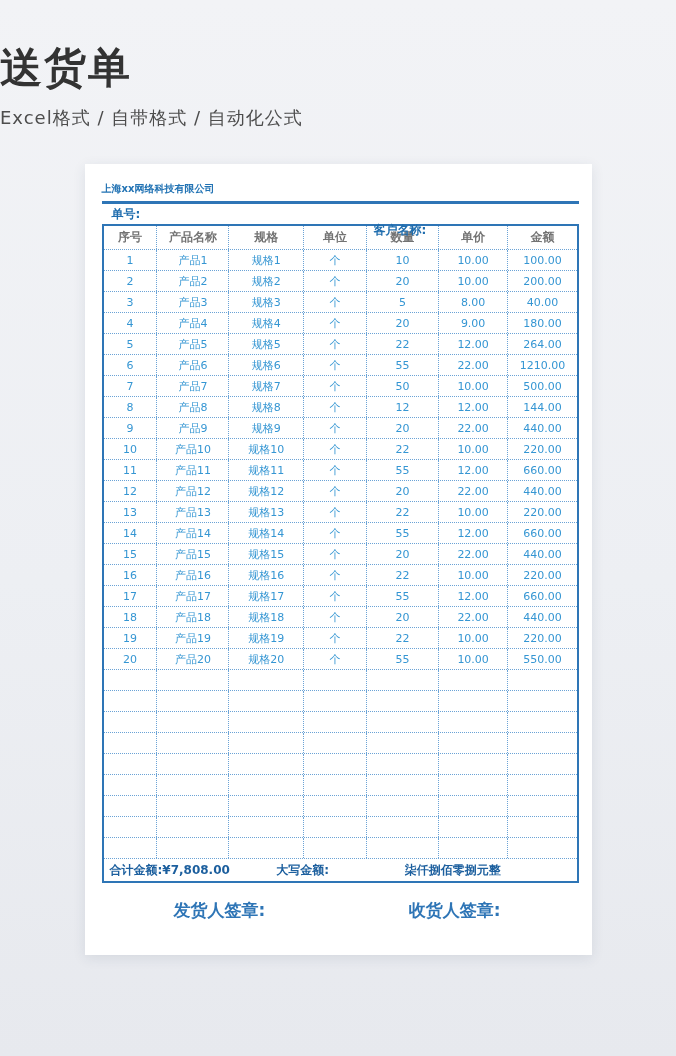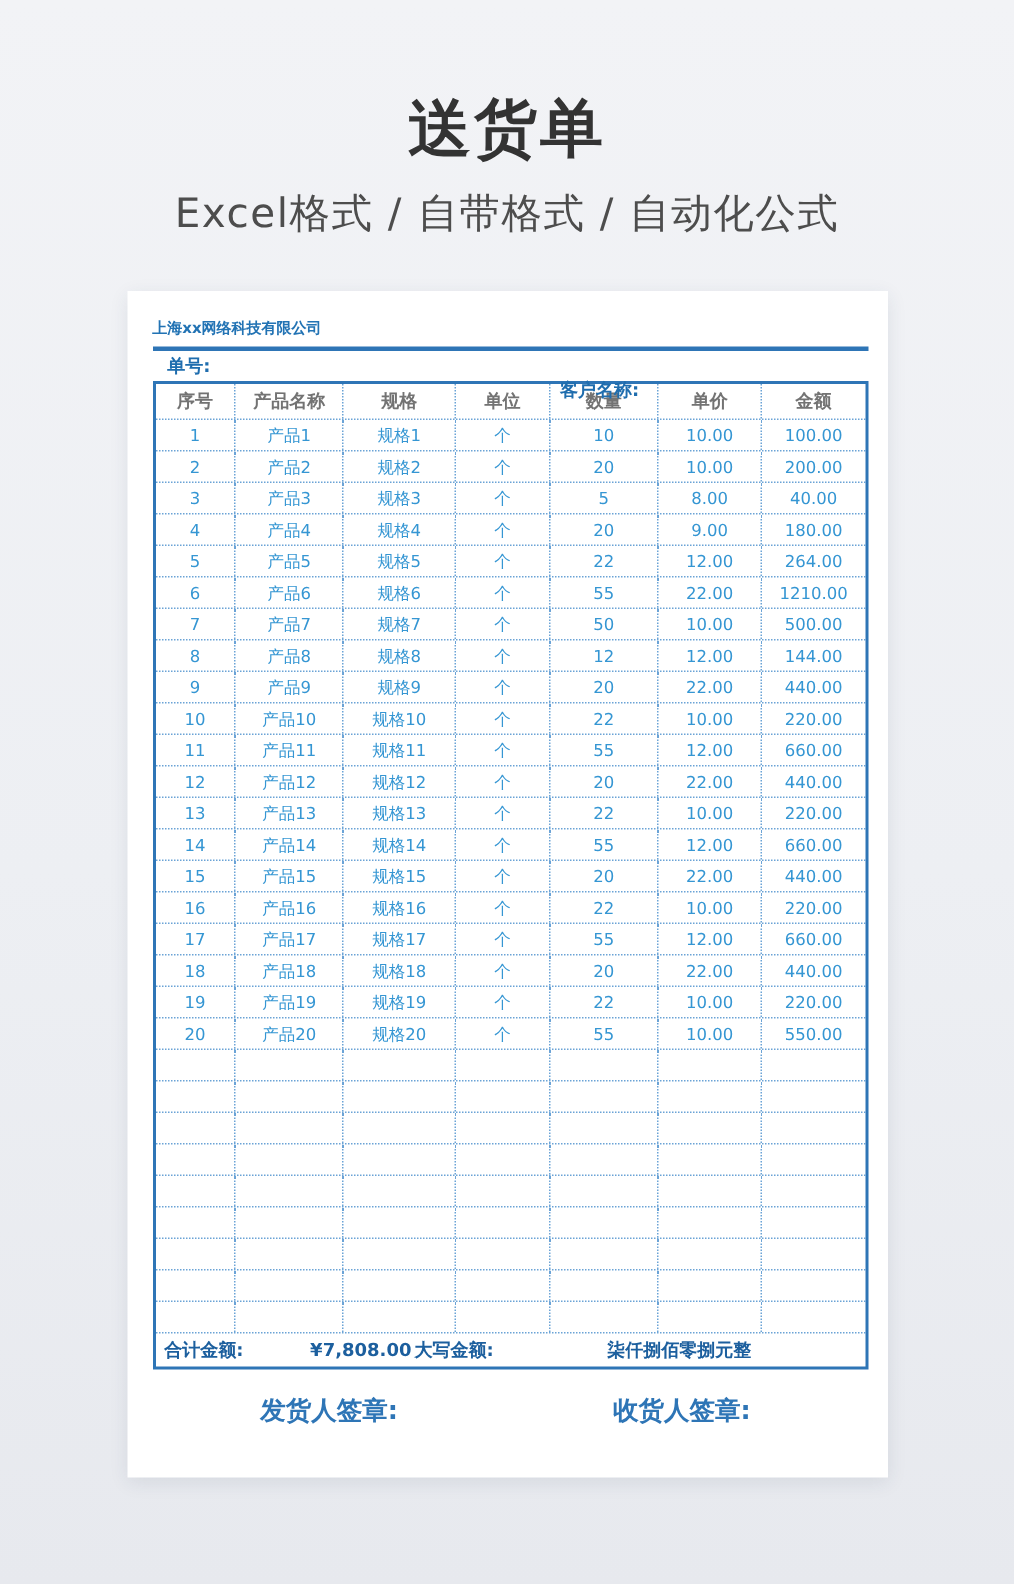--- a/index.html
+++ b/index.html
@@ -2,26 +2,26 @@
 <html><head>
 <meta charset="utf-8">
 <style>
   * { margin: 0; padding: 0; box-sizing: border-box; }
   html,body { width: 676px; height: 1056px; }
   body {
     font-family: "DejaVu Sans", "Liberation Sans", sans-serif;
     background: linear-gradient(180deg, #f2f3f6 0%, #edeff3 55%, #e7e9ee 100%);
     overflow: hidden;
   }
-  .page-header { text-align: center; padding-top: 58px; }
+  .page-header { padding-top: 40px; }
   .page-title {
     font-size: 42px; font-weight: bold; color: #333333; letter-spacing: 2px;
   }
   .page-subtitle {
-    margin-top: 10px; font-size: 27px; color: #4d4d4d; letter-spacing: 1px;
+    margin-top: 10px; font-size: 18px; color: #4d4d4d; letter-spacing: 1px;
   }
   .card {
     width: 507px; height: 791px; margin: 34px auto 0 auto;
     background: #ffffff; box-shadow: 0 3px 12px rgba(40,60,90,0.10);
     padding: 14px 13px 0 17px;
   }
   .doc-title {
     text-align: center; font-size: 21px; font-weight: bold;
     color: #1f6dae; letter-spacing: 7px;
   }
@@ -48,21 +48,21 @@
   .trow.head .tcell { font-size: 12px; font-weight: bold; color: #737373; }
   .col0 { width: 11.2%; } .col1 { width: 15.2%; } .col2 { width: 15.8%; text-align: right; }
   .col3 { width: 13.3%; } .col4 { width: 15.2%; } .col5 { width: 14.7%; }
   .col6 { width: 14.6%; }
   .total-row {
     display: flex; align-items: center; height: 23px;
     border-top: 1px dotted #6ba3d6; font-size: 12px; font-weight: bold;
     color: #1c5f9e;
   }
   .total-label { padding-left: 6px; }
-  .total-value { width: 112px; text-align: right; }
+  .total-value { width: 112px; text-align: left; }
   .words-label { padding-left: 2px; }
   .words-value { flex: 1; text-align: center; }
   .sign-row {
     display: flex; justify-content: space-between;
     padding: 0 78px 0 72px; margin-top: 16px;
   }
   .sign-label { font-size: 17px; font-weight: bold; color: #2e75b6; }
 </style>
 </head>
 <body>

